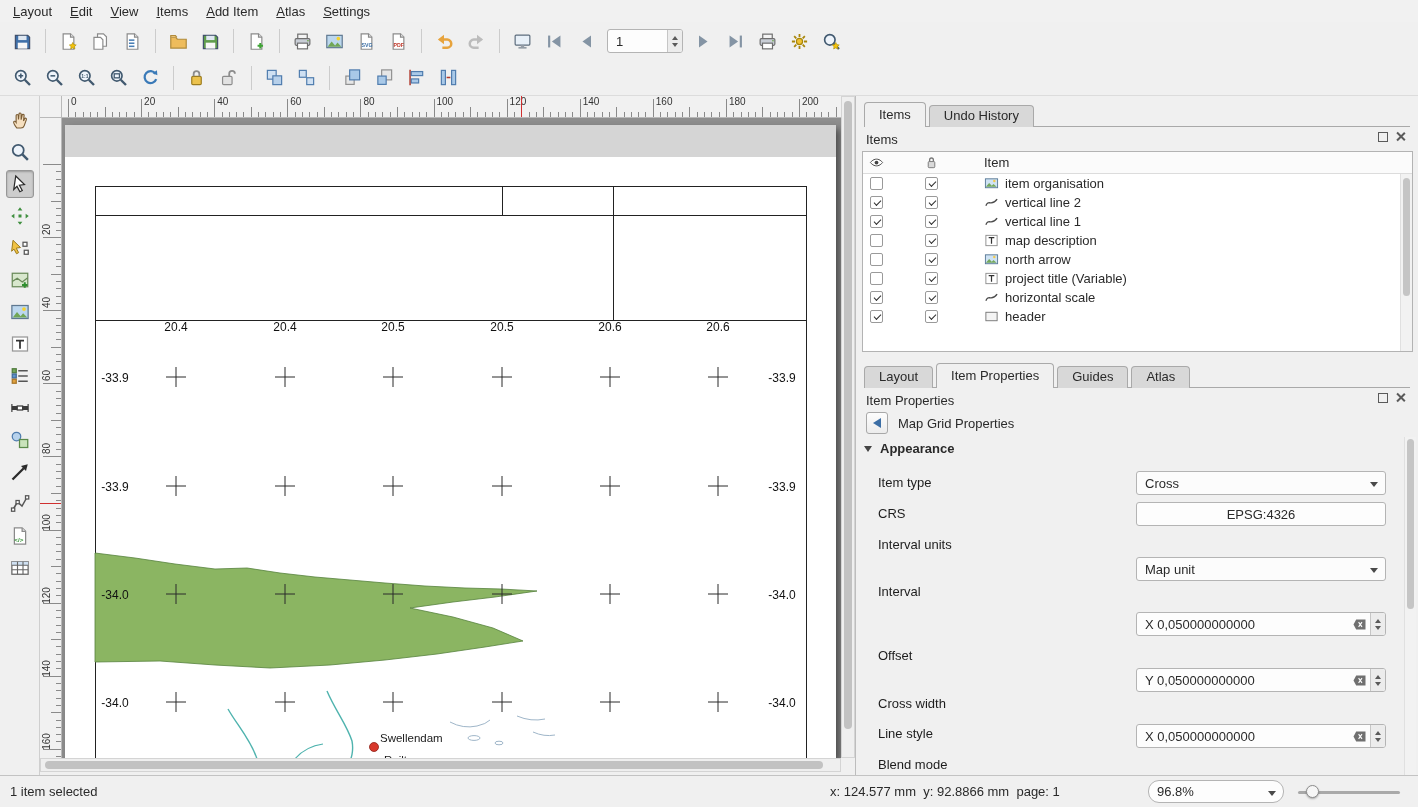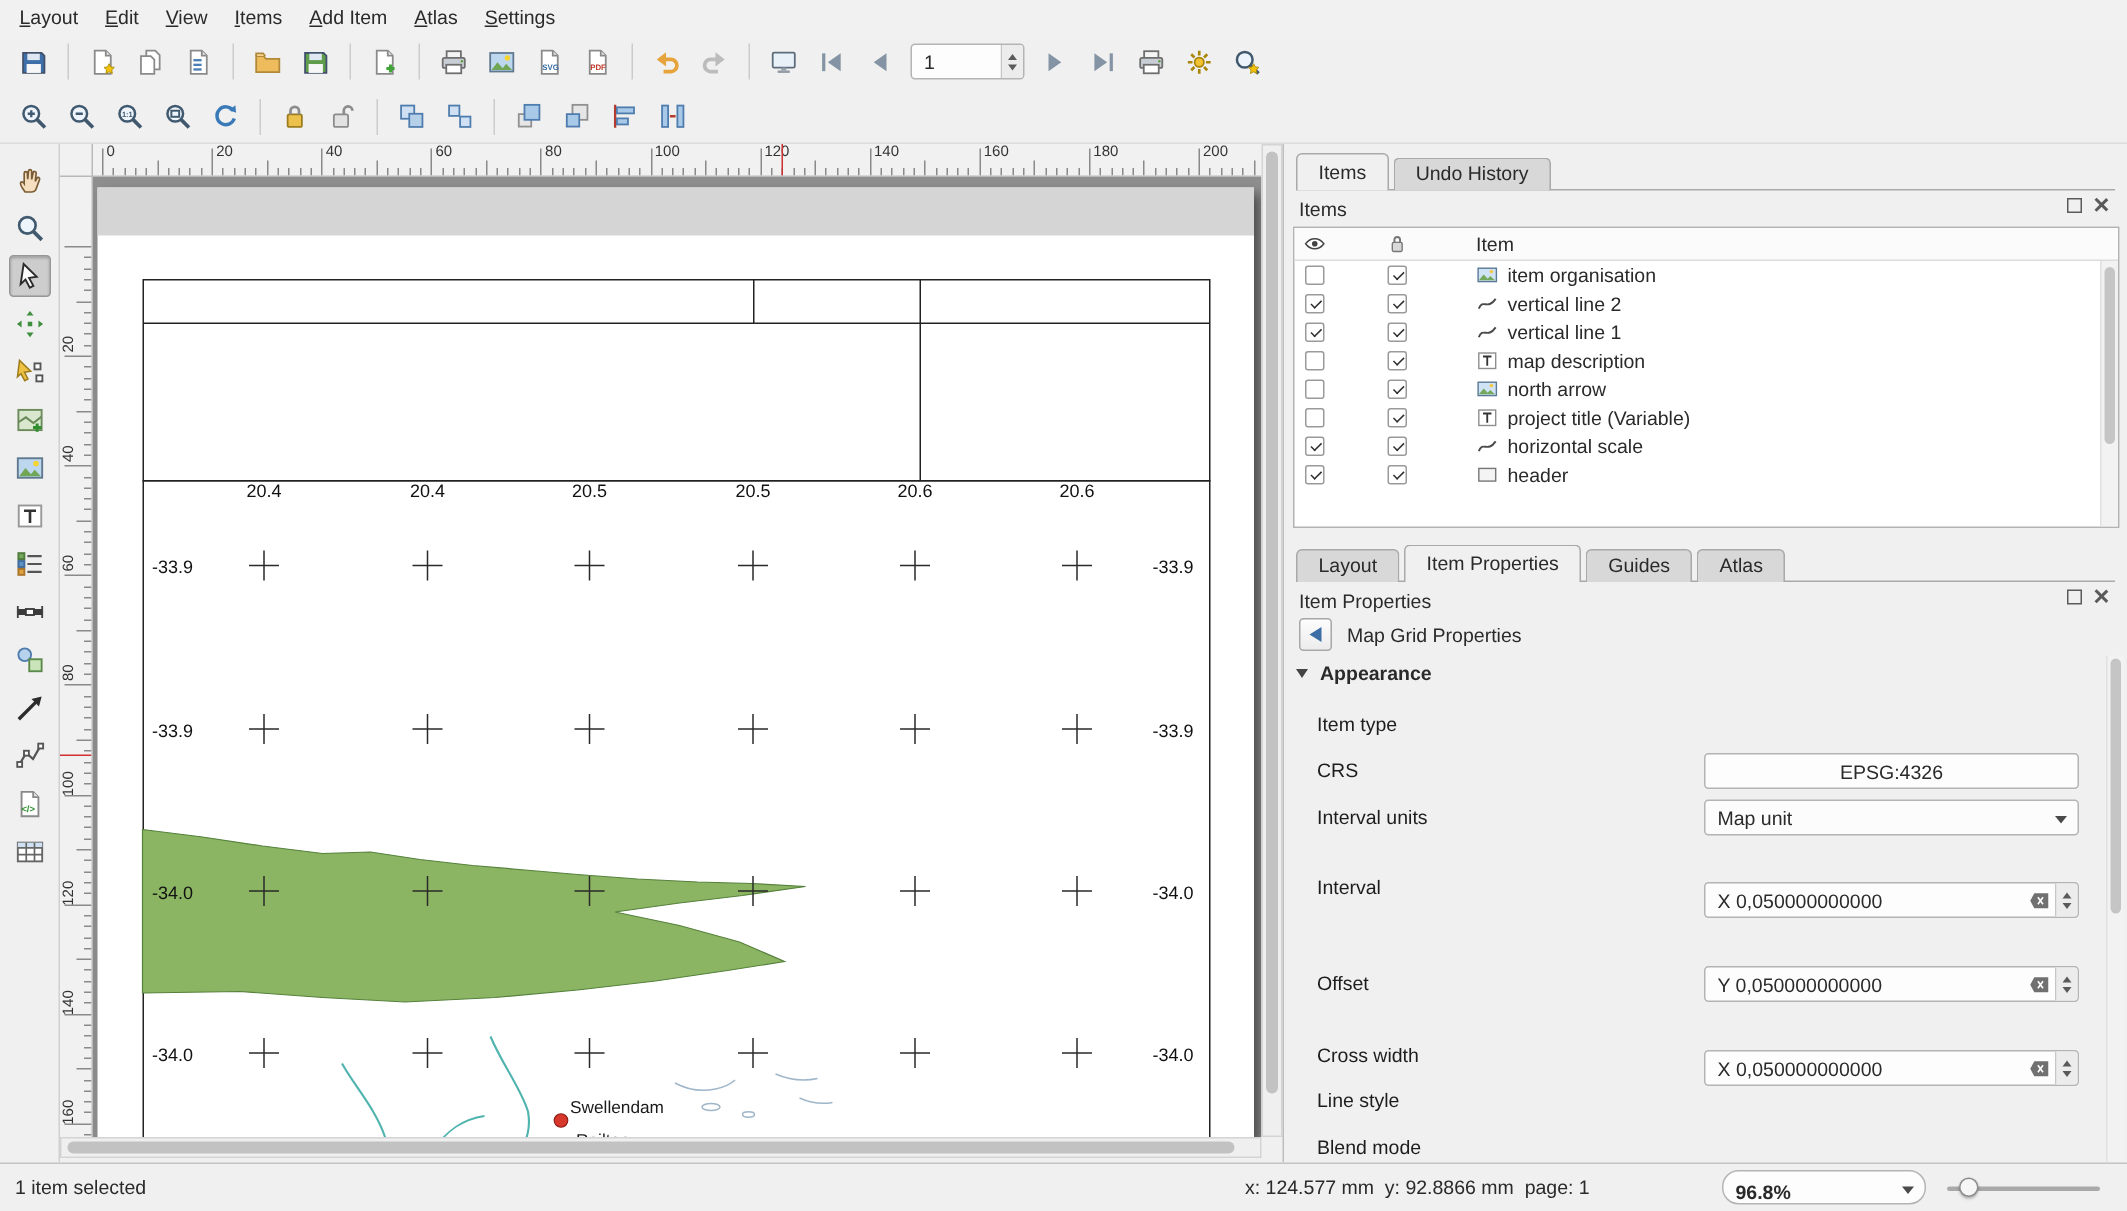--- a/index.html
+++ b/index.html
@@ -119,21 +119,21 @@
   .crs-btn{background:#fdfdfd;border:1px solid #b4b4b4;border-radius:3px;display:flex;
     align-items:center;justify-content:center;height:24px;}
   .props-scroll{position:absolute;right:2px;top:0;bottom:0;width:12px;background:#f2f2f2;border-left:1px solid #e0e0e0;}
   .props-scroll .slider{position:absolute;left:2px;right:2px;top:2px;height:170px;background:#c5c5c5;border-radius:5px;}
 
   
   .statusbar{position:absolute;left:0;top:775px;width:1418px;height:32px;background:#f0f0f0;border-top:1px solid #c3c3c3;}
   .sb-sel{position:absolute;left:10px;top:8px;}
   .sb-coords{position:absolute;left:830px;top:8px;white-space:pre;}
   .sb-zoom{position:absolute;left:1148px;top:4px;width:136px;height:23px;background:#fdfdfd;
-    border:1px solid #b4b4b4;border-radius:11px;display:flex;align-items:flex-end;padding-left:8px;font-weight:bold;}
+    border:1px solid #b4b4b4;border-radius:11px;display:flex;align-items:center;padding-left:8px;}
   .sb-slider{position:absolute;left:1298px;top:8px;width:102px;height:16px;}
   .sb-track{position:absolute;left:0;right:0;top:7px;height:3px;background:#a9a9a9;border-radius:2px;}
   .sb-handle{position:absolute;left:8px;top:1px;width:13px;height:13px;border-radius:50%;
     background:#f6f6f6;border:1px solid #8d8d8d;box-shadow:0 1px 2px rgba(0,0,0,.3);}
 </style>
 </head>
 <body>
 
 <div class="menubar" id="menubar">
     <span class="menu-item"><u>L</u>ayout</span>
@@ -891,20 +891,24 @@
     <span class="bc-label">Map Grid Properties</span>
   </div>
 
   <div class="props-body">
     <div class="section-hdr">
       <span class="tri-down"></span>
       <span>Appearance</span>
     </div>
 
     <span class="plabel" style="top:38px">Item type</span>
+    <div class="pctrl combo" style="top:34px">
+      <span>Cross</span>
+      <span class="combo-arrow"></span>
+    </div>
 
     <span class="plabel" style="top:69px">CRS</span>
     <div class="pctrl crs-btn" style="top:65px">
       <span>EPSG:4326</span>
     </div>
 
     <span class="plabel" style="top:100px">Interval units</span>
     <div class="pctrl combo" style="top:96px">
       <span>Map unit</span>
       <span class="combo-arrow"></span>

